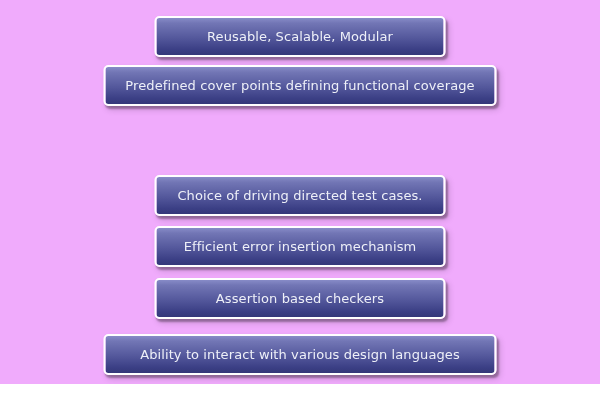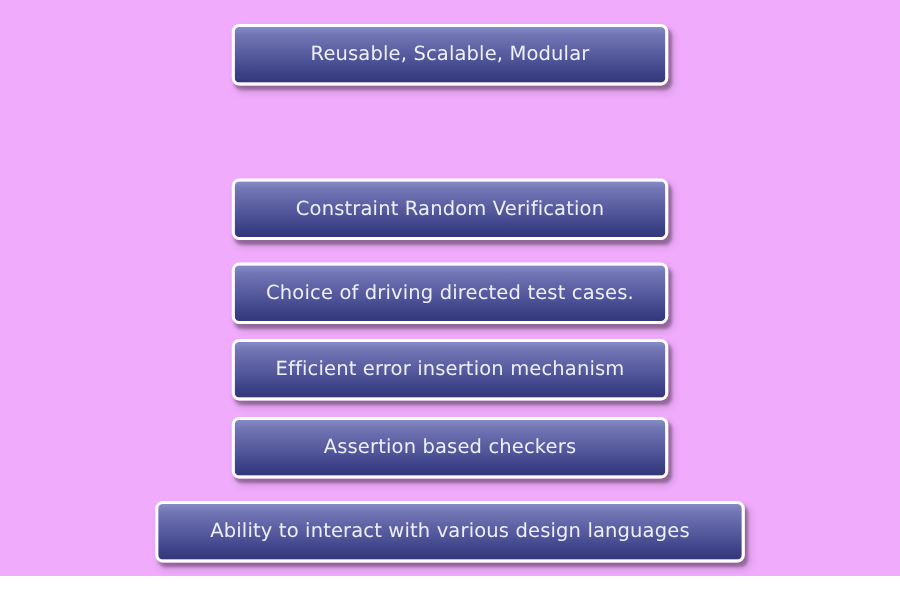--- a/index.html
+++ b/index.html
@@ -48,24 +48,24 @@
 </style>
 </head>
 <body>
 
 <div class="canvas">
 
   <div class="bar w-narrow b1">
     <span class="label">Reusable, Scalable, Modular</span>
   </div>
 
+  <div class="bar w-wide b2">
+    <span class="label">Predefined cover points defining functional coverage</span>
+  </div>
 
-  <div class="bar w-narrow b3">
-    <span class="label">Constraint Random Verification</span>
-  </div>
 
   <div class="bar w-narrow b4">
     <span class="label">Choice of driving directed test cases.</span>
   </div>
 
   <div class="bar w-narrow b5">
     <span class="label">Efficient error insertion mechanism</span>
   </div>
 
   <div class="bar w-wide b7">

